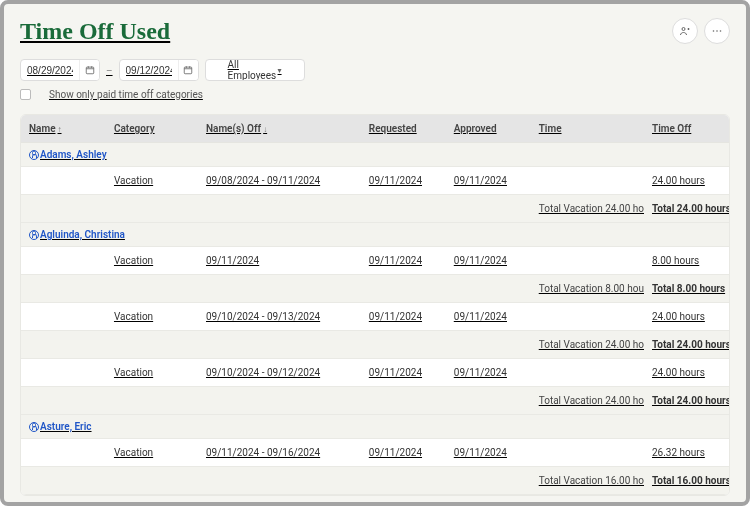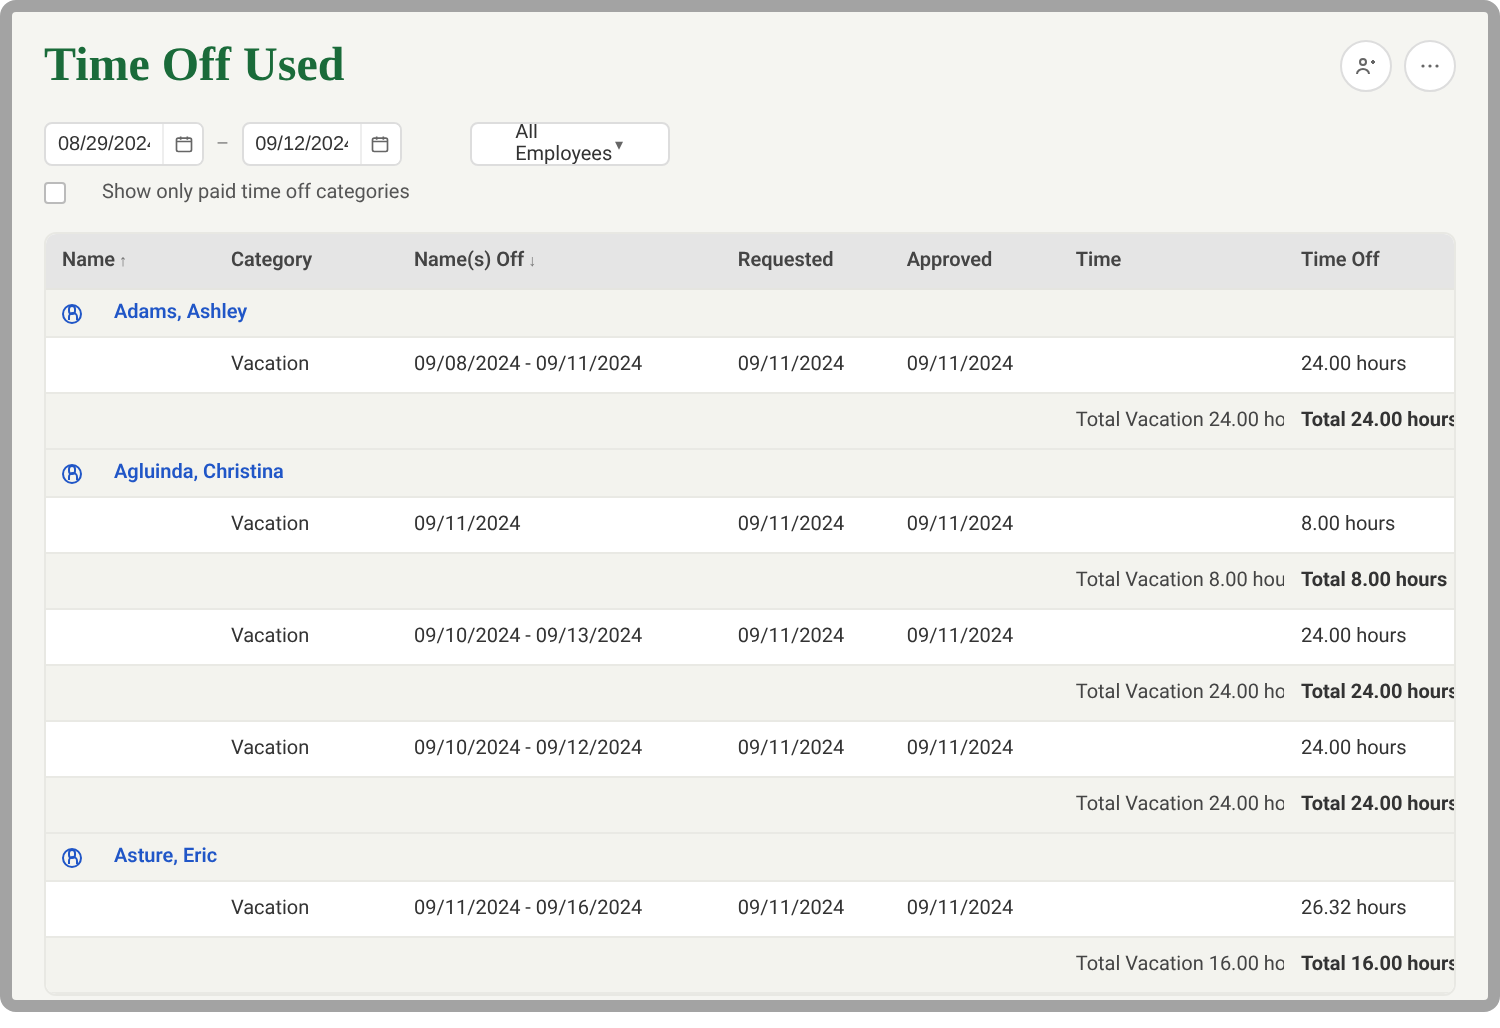--- a/index.html
+++ b/index.html
@@ -7,24 +7,25 @@
     font-family: -apple-system, BlinkMacSystemFont, "Segoe UI", Roboto, sans-serif;
     background: #fff;
     width: 750px;
     height: 514px;
     overflow: hidden;
   }
   .page {
     width: 750px;
     height: 506px;
     background: #f5f5f1;
-    border: 6px solid #a3a3a3;
+    border: 4px solid #a3a3a3;
     border-radius: 8px;
     padding: 14px 16px 0 16px;
     position: relative;
+    text-decoration: underline;
   }
   .header-row {
     display: flex;
     align-items: flex-start;
     justify-content: space-between;
   }
   .title {
     font-family: Georgia, "Times New Roman", serif;
     font-size: 24px;
     font-weight: 700;
@@ -75,21 +76,20 @@
     display:flex;align-items:center;justify-content:center;
     cursor: pointer;
     color: #555;
   }
   .dash { color: #888; }
   .select-pill {
     width: 100px;
     justify-content: space-between;
     padding: 0 22px;
     cursor: pointer;
-    margin-left: 28px;
   }
   .chev { font-size: 8px; color: #666; }
   .chk-row {
     display:flex;align-items:center;gap:18px;
     margin-top: 8px;
     font-size: 10px;
     color: #555;
   }
   .chk {
     width: 11px; height: 11px;
@@ -127,21 +127,21 @@
   col.c-req  { width: 12%; }
   col.c-app  { width: 12%; }
   col.c-notes{ width: 16%; }
   col.c-time { width: 12%; }
   .emp-row td {
     background: #f3f3ee;
     border-top: 1px solid #e9e9e4;
     border-bottom: 1px solid #e9e9e4;
     padding: 6px 8px;
   }
-  .emp-cell { display:flex;align-items:center;gap:16px; }
+  .emp-cell { display:flex;align-items:center;gap:1px; }
   .emp-link { color: #2056c7; font-weight: 600; cursor: pointer; font-size: 10px; }
   .emp-ico {
     width: 10px; height: 10px; border: 1.2px solid #2056c7;
     border-radius: 50%;
     display:inline-flex;align-items:center;justify-content:center;
   }
   .emp-ico::after{
     content:""; width:3px;height:3px;border:1px solid #2056c7;border-radius:50% 50% 0 0 / 60% 60% 0 0;
     border-bottom:none;position:relative;top:1.5px;
   }

